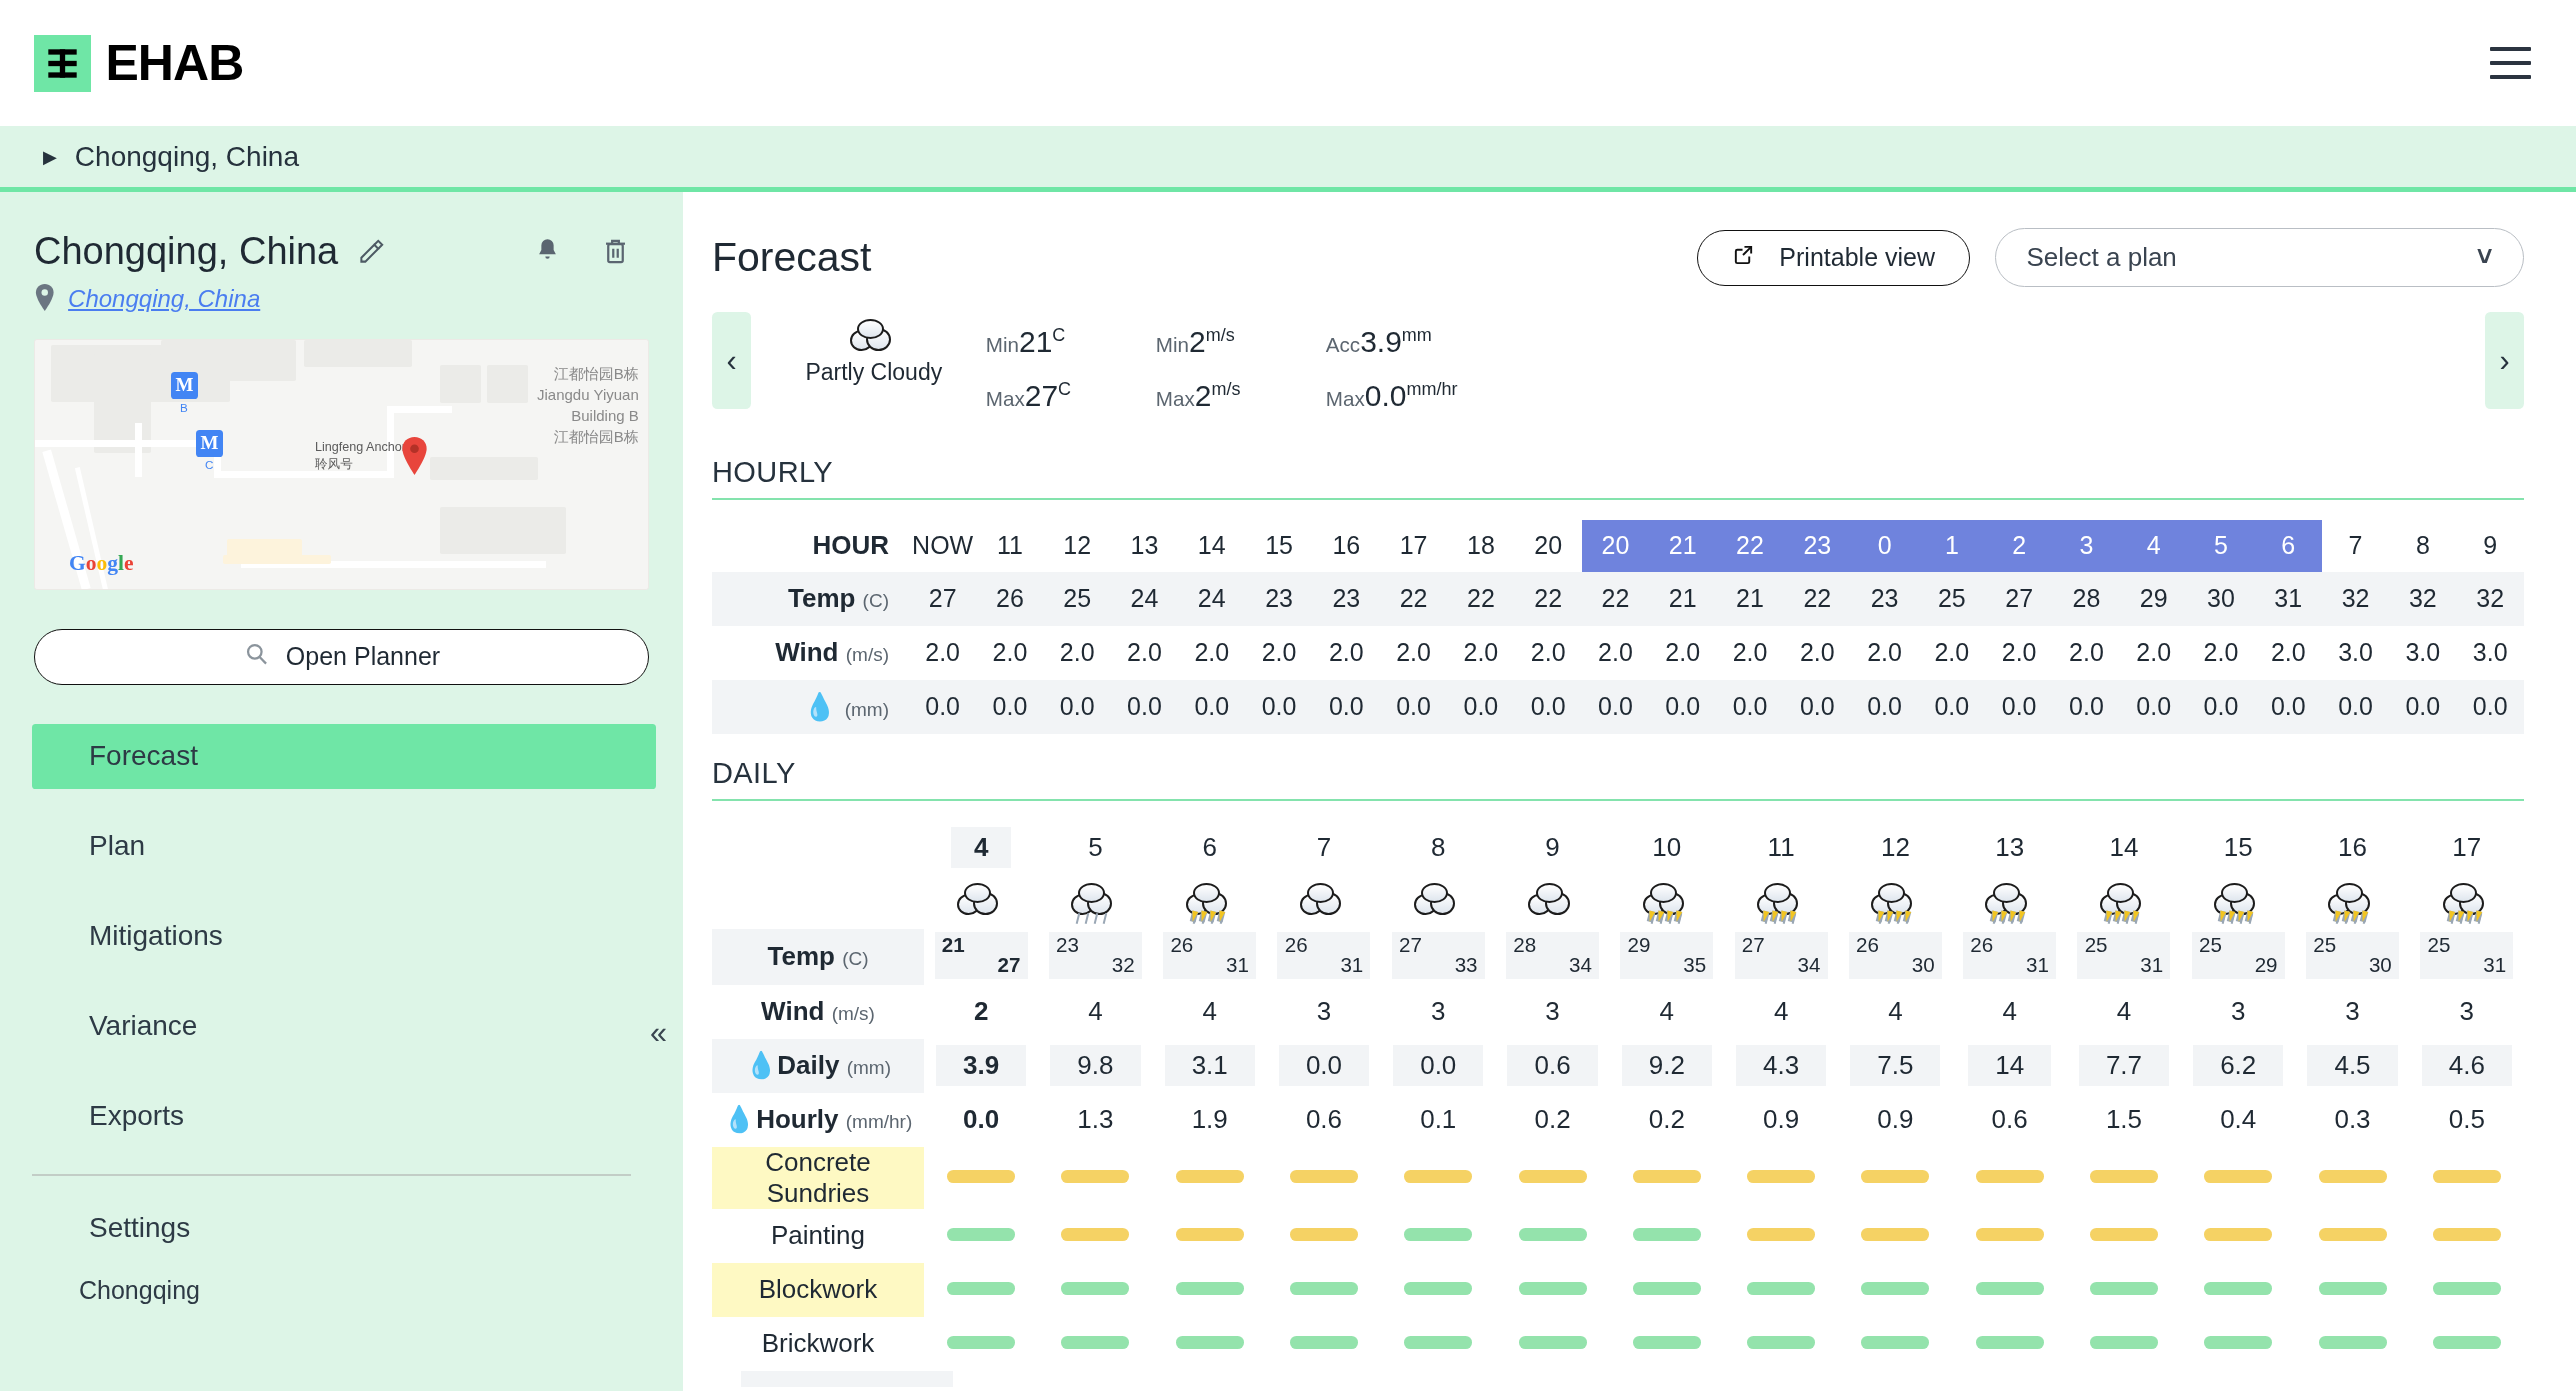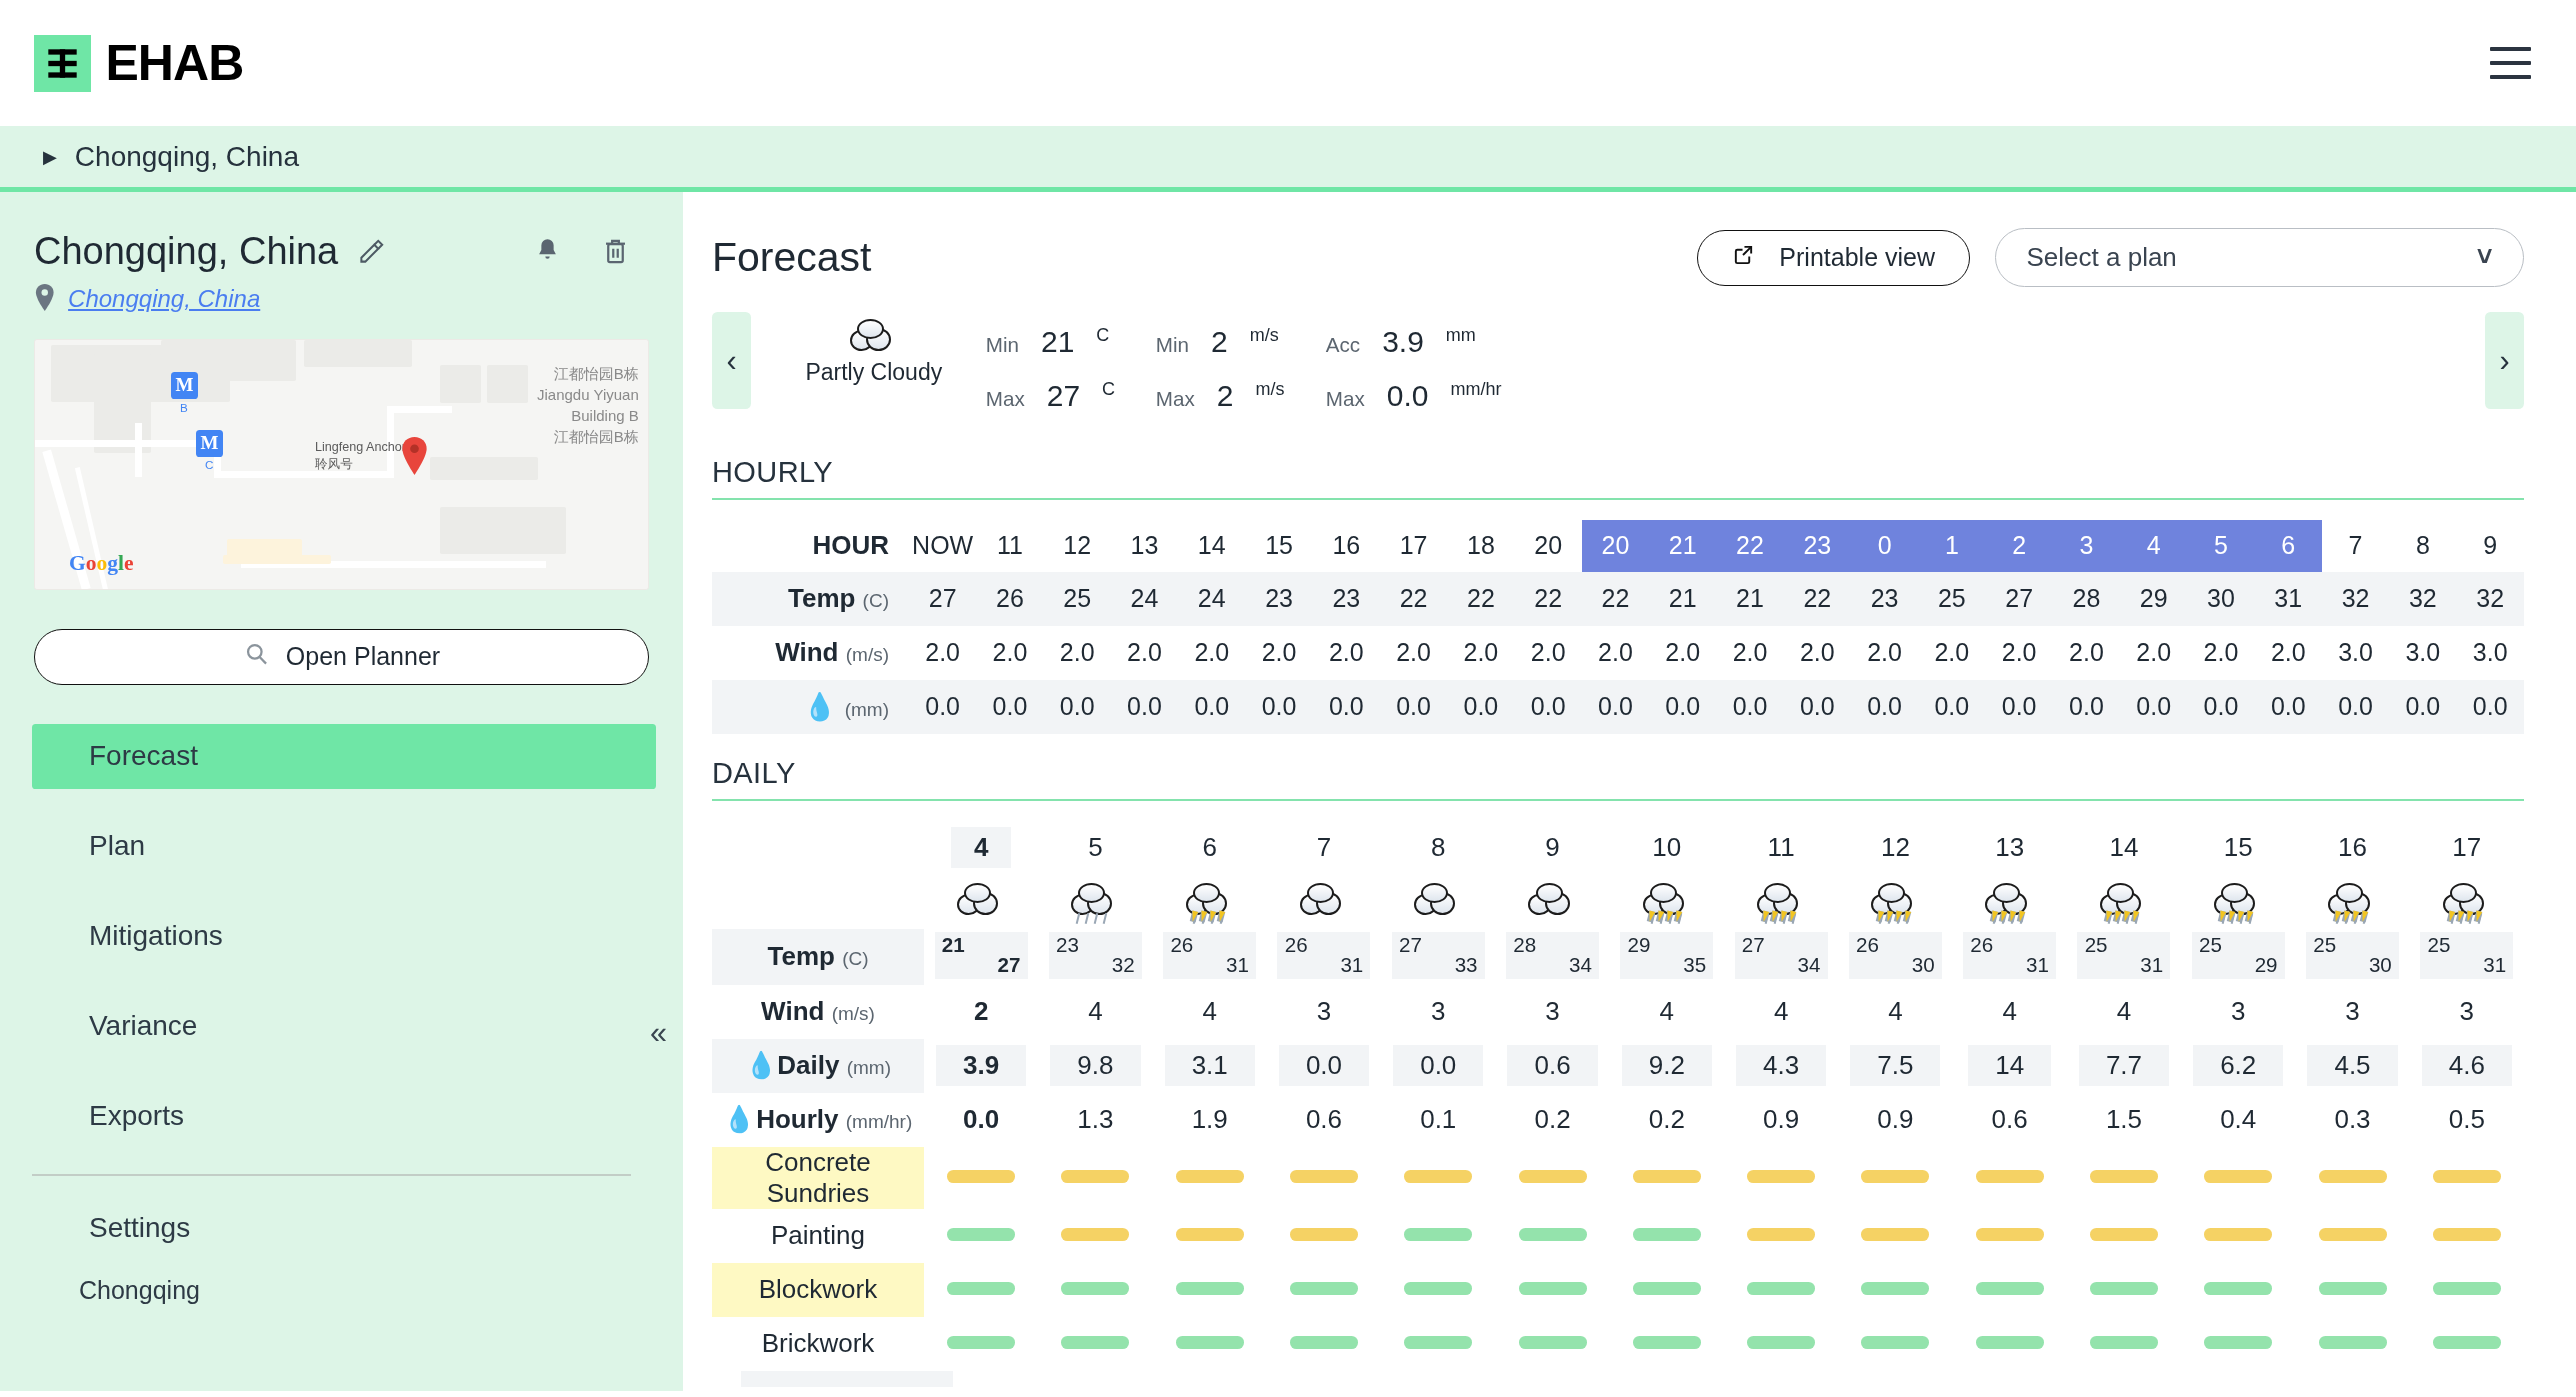--- a/index.html
+++ b/index.html
@@ -153,21 +153,21 @@
     display:flex; align-items:center; justify-content:center;
     font-size: 30.5px; color:#26323d; cursor:pointer; height: 97px;
   }
   #summary-body { display:flex; align-items:flex-start; flex:1; padding: 0 10.8px; }
   #cond-block {
     width: 224px; display:flex; flex-direction:column; align-items:center;
     padding-top: 5.4px;
   }
   #cond-label { font-size: 23px; margin-top: 3.6px; color:#1f2933; }
   .stat-col { width: 170px; padding-top: 12.6px; }
-  .stat-row { display:flex; align-items:baseline; gap: 22px; margin-bottom: 20px; }
+  .stat-row { display:flex; align-items:baseline; gap: 0; margin-bottom: 20px; }
   .stat-key { font-size: 20.6px; color:#5c6670; }
   .stat-val { font-size: 30px; color:#1f2933; }
   .stat-unit { font-size: 18px; color:#1f2933; position:relative; top:-10.8px; }
 
   
   .section-head {
     margin-top: 23px; font-size: 29px; color:#26323d;
     padding-bottom: 9px; border-bottom: 2.7px solid #84e3ad;
     letter-spacing: 0.4px;
   }

